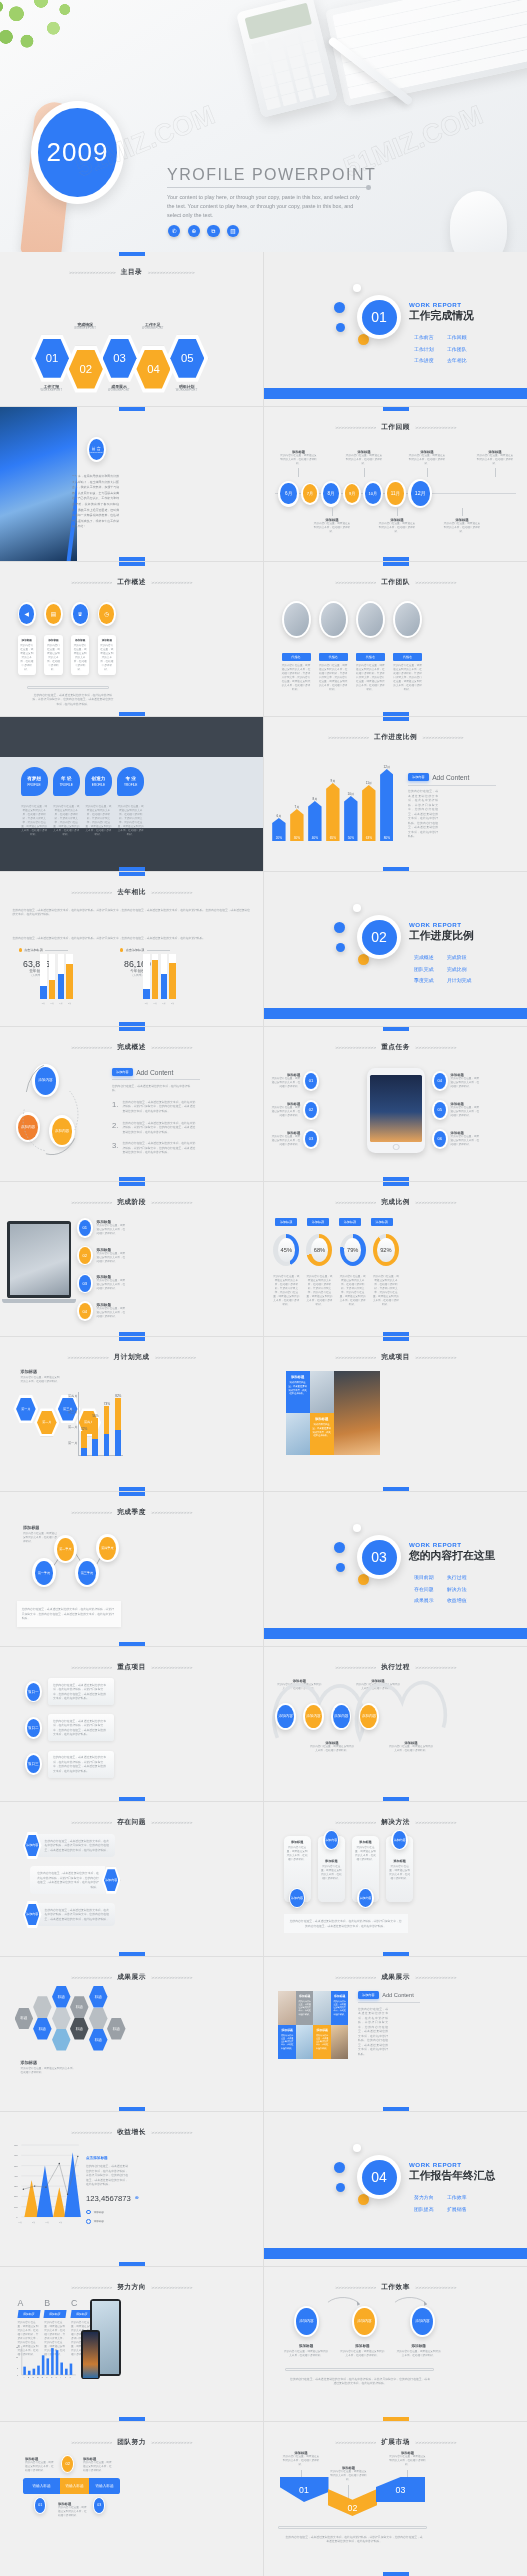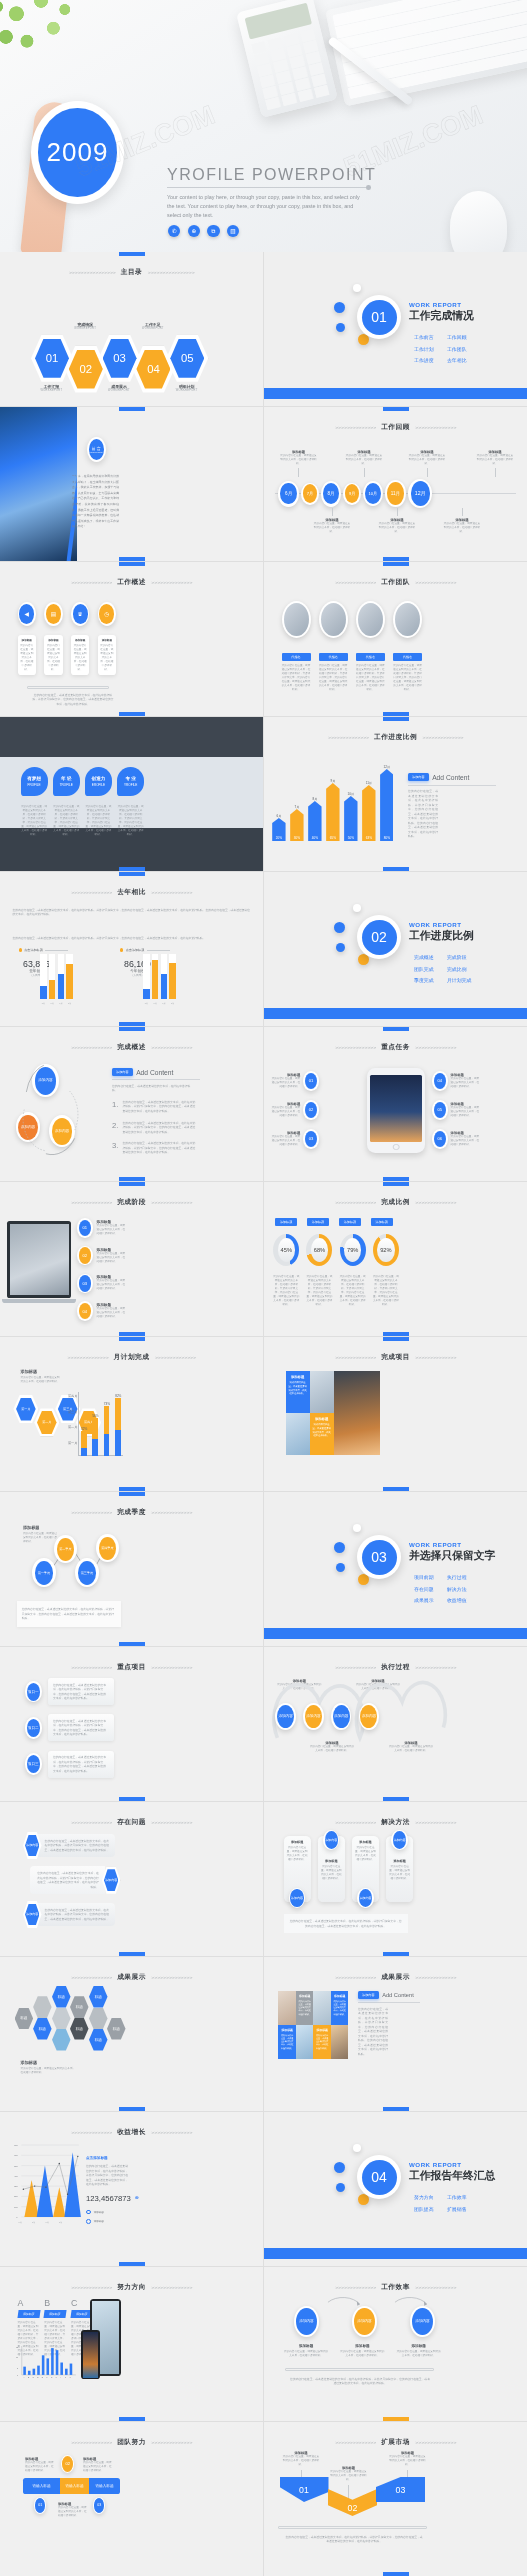--- a/index.html
+++ b/index.html
@@ -919,21 +919,21 @@
   <div class="slide divider">
     <div class="d4 dot"></div>
     <div class="d1 dot"></div>
     <div class="d2 dot"></div>
     <div class="d3 dot"></div>
     <div class="bigring">
           <i>03</i>
         </div>
     <div class="label">
       <div class="en">WORK REPORT</div>
-      <div class="cn">并选择只保留文字</div>
+      <div class="cn">您的内容打在这里</div>
     </div>
     <div class="checks">
       <span>项目前期</span>
       <span>执行过程</span>
       <span>存在问题</span>
       <span>解决方法</span>
       <span>成果展示</span>
       <span>收益增值</span>
     </div>
     <div class="bluebar"></div>

